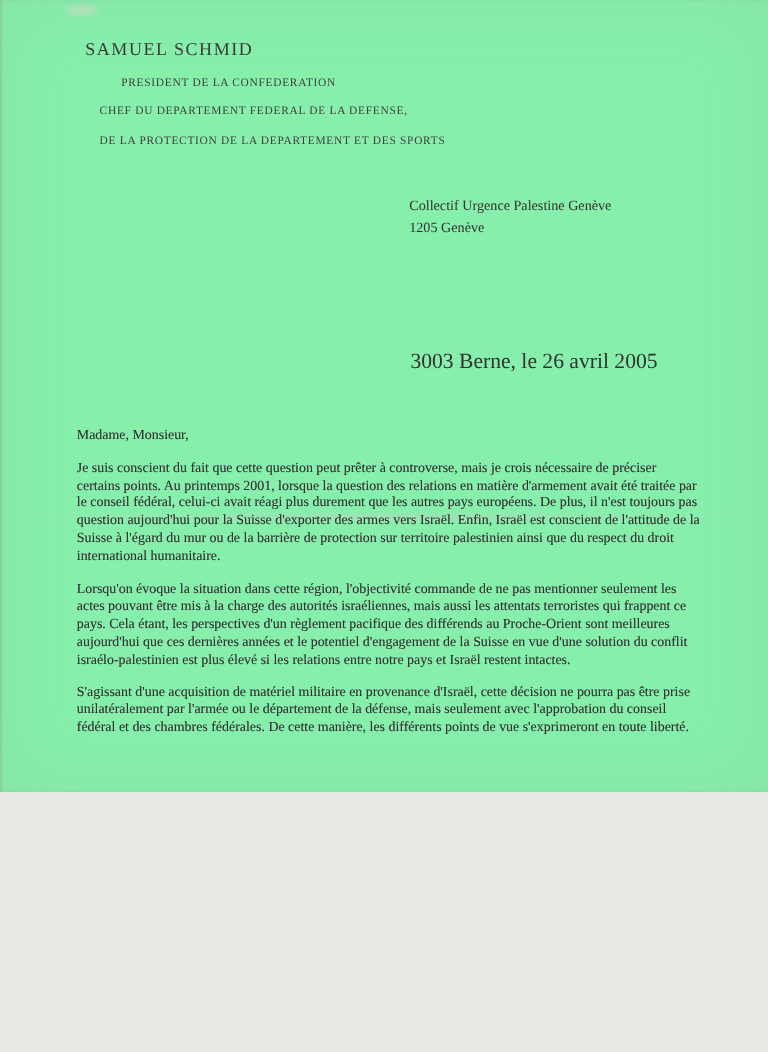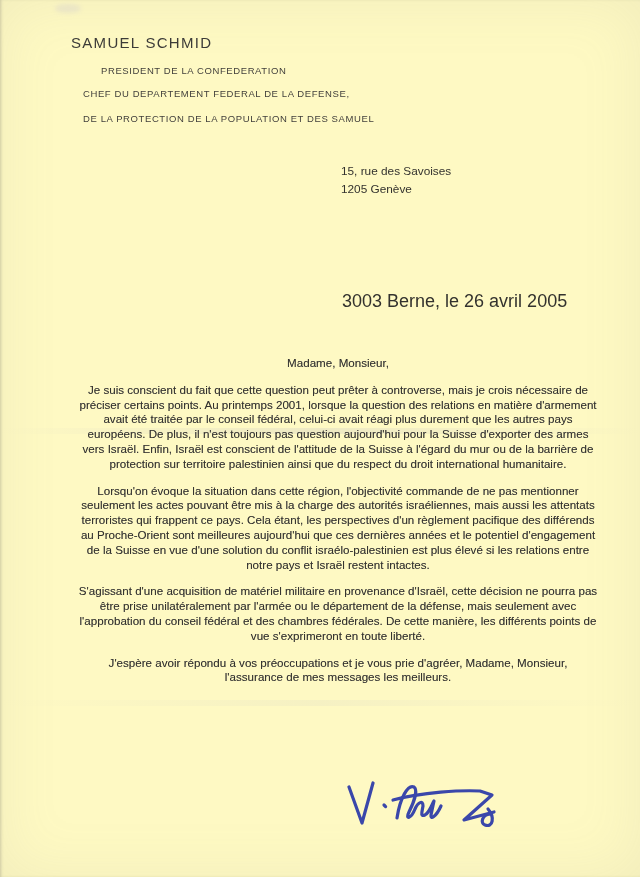--- a/index.html
+++ b/index.html
@@ -1,22 +1,22 @@
 <!DOCTYPE html>
 <html><head>
 <meta charset="utf-8">
 <style>
   html,body { margin:0; padding:0; background:#e9e8e4; }
   .page {
     position:relative;
-    width:640px; height:877px;
+    width:640px; height:660px;
     margin:0 auto;
-    background:#fef9c3;
+    background:#86efac;
     overflow:hidden;
-    font-family:Liberation Sans, sans-serif;
+    font-family:Liberation Serif, serif;
     color:#34332f;
     box-shadow: inset 0 0 60px rgba(150,145,130,0.12), inset 2px 0 3px -1px rgba(130,125,115,0.35);
   }
   .letterhead { position:absolute; left:71px; top:34px; }
   .sender-name {
     font-size:15px; letter-spacing:1.3px; color:#3c3b38;
     margin:0 0 10px 0; font-weight:400;
   }
   .sender-role {
     font-size:9.5px; letter-spacing:0.6px; color:#413f3b;
@@ -29,24 +29,23 @@
   }
   .recipient {
     position:absolute; left:341px; top:163px;
     font-size:11.8px; line-height:17.5px; color:#33322e;
   }
   .dateline {
     position:absolute; left:342px; top:291px;
     font-size:18px; color:#33322e;
   }
   .letter-body {
-    position:absolute; left:78px; top:356px; width:520px;
+    position:absolute; left:64px; top:356px; width:520px;
     font-size:11.6px; line-height:14.8px; color:#33322e;
     text-shadow: 0 0 0.4px rgba(70,70,85,0.45);
-    text-align: center;
   }
   .letter-body p { margin:0 0 12px 0; }
   .salutation { margin:0 0 12px 0; }
   .signature-wrap {
     position:absolute; left:340px; top:778px; width:185px; height:80px;
   }
   .signature-wrap svg { display:block; }
   
   .scan-smudge {
     position:absolute; left:55px; top:4px; width:26px; height:9px;
@@ -67,36 +66,35 @@
 <div class="page">
 
   <div class="scan-smudge"></div>
   <div class="scan-streak streak-1"></div>
   <div class="scan-streak streak-2"></div>
 
   <div class="letterhead">
     <p class="sender-name">SAMUEL SCHMID</p>
     <p class="sender-role">PRESIDENT DE LA CONFEDERATION</p>
     <p class="sender-dept">CHEF DU DEPARTEMENT FEDERAL DE LA DEFENSE,</p>
-    <p class="sender-dept">DE LA PROTECTION DE LA POPULATION ET DES SAMUEL</p>
+    <p class="sender-dept">DE LA PROTECTION DE LA DEPARTEMENT ET DES SPORTS</p>
   </div>
 
   <div class="recipient">
-    <div>15, rue des Savoises</div>
+    <div>Collectif Urgence Palestine Genève</div>
     <div>1205 Genève</div>
   </div>
 
   <div class="dateline">3003 Berne, le 26 avril 2005</div>
 
   <div class="letter-body">
     <p class="salutation">Madame, Monsieur,</p>
     <p>Je suis conscient du fait que cette question peut prêter à controverse, mais je crois nécessaire de préciser certains points. Au printemps 2001, lorsque la question des relations en matière d'armement avait été traitée par le conseil fédéral, celui-ci avait réagi plus durement que les autres pays européens. De plus, il n'est toujours pas question aujourd'hui pour la Suisse d'exporter des armes vers Israël. Enfin, Israël est conscient de l'attitude de la Suisse à l'égard du mur ou de la barrière de protection sur territoire palestinien ainsi que du respect du droit international humanitaire.</p>
     <p>Lorsqu'on évoque la situation dans cette région, l'objectivité commande de ne pas mentionner seulement les actes pouvant être mis à la charge des autorités israéliennes, mais aussi les attentats terroristes qui frappent ce pays. Cela étant, les perspectives d'un règlement pacifique des différends au Proche-Orient sont meilleures aujourd'hui que ces dernières années et le potentiel d'engagement de la Suisse en vue d'une solution du conflit israélo-palestinien est plus élevé si les relations entre notre pays et Israël restent intactes.</p>
     <p>S'agissant d'une acquisition de matériel militaire en provenance d'Israël, cette décision ne pourra pas être prise unilatéralement par l'armée ou le département de la défense, mais seulement avec l'approbation du conseil fédéral et des chambres fédérales. De cette manière, les différents points de vue s'exprimeront en toute liberté.</p>
-    <p>J'espère avoir répondu à vos préoccupations et je vous prie d'agréer, Madame, Monsieur, l'assurance de mes messages les meilleurs.</p>
   </div>
 
   <div class="signature-wrap">
     <svg width="185" height="80" viewBox="0 0 185 80">
       <g fill="none" stroke="#2a38a8" stroke-width="3.2" stroke-linecap="round" stroke-linejoin="round" opacity="0.92">
 
         <path d="M9,9 L22,45 L33,5"></path>
 
         <path d="M44,27 l1.6,1.6"></path>
 

